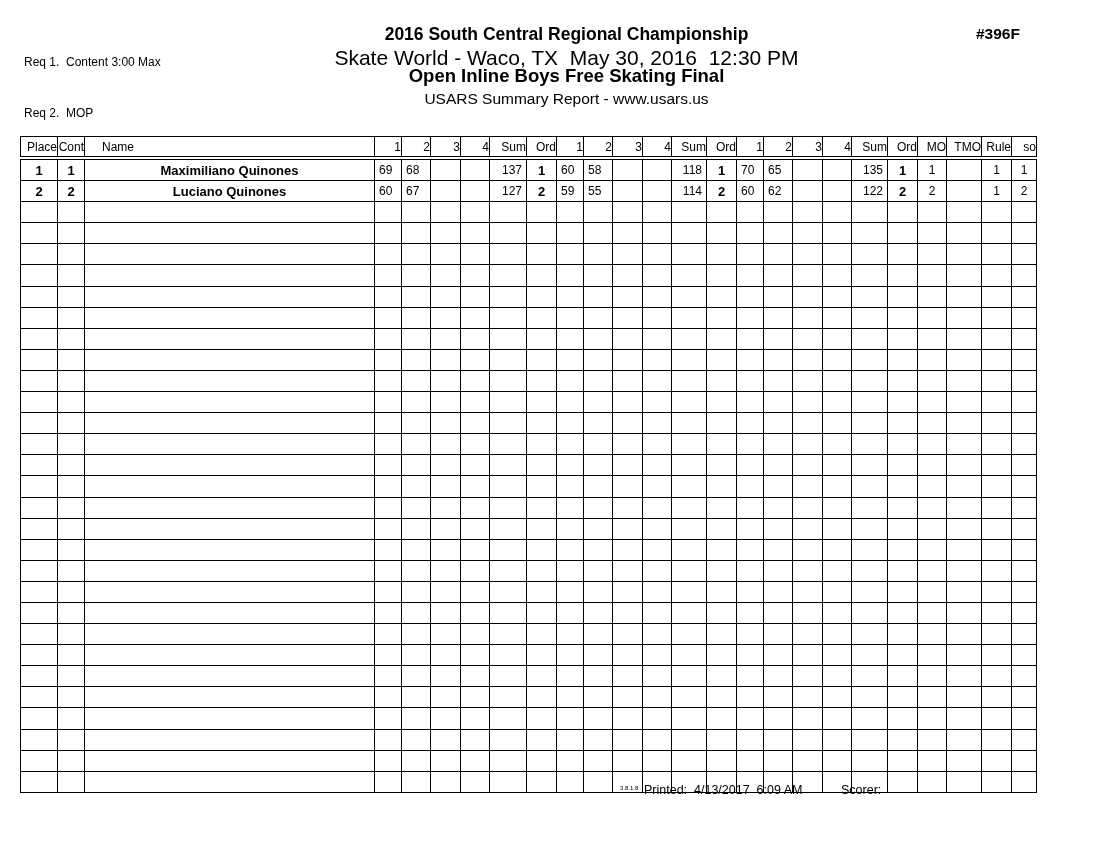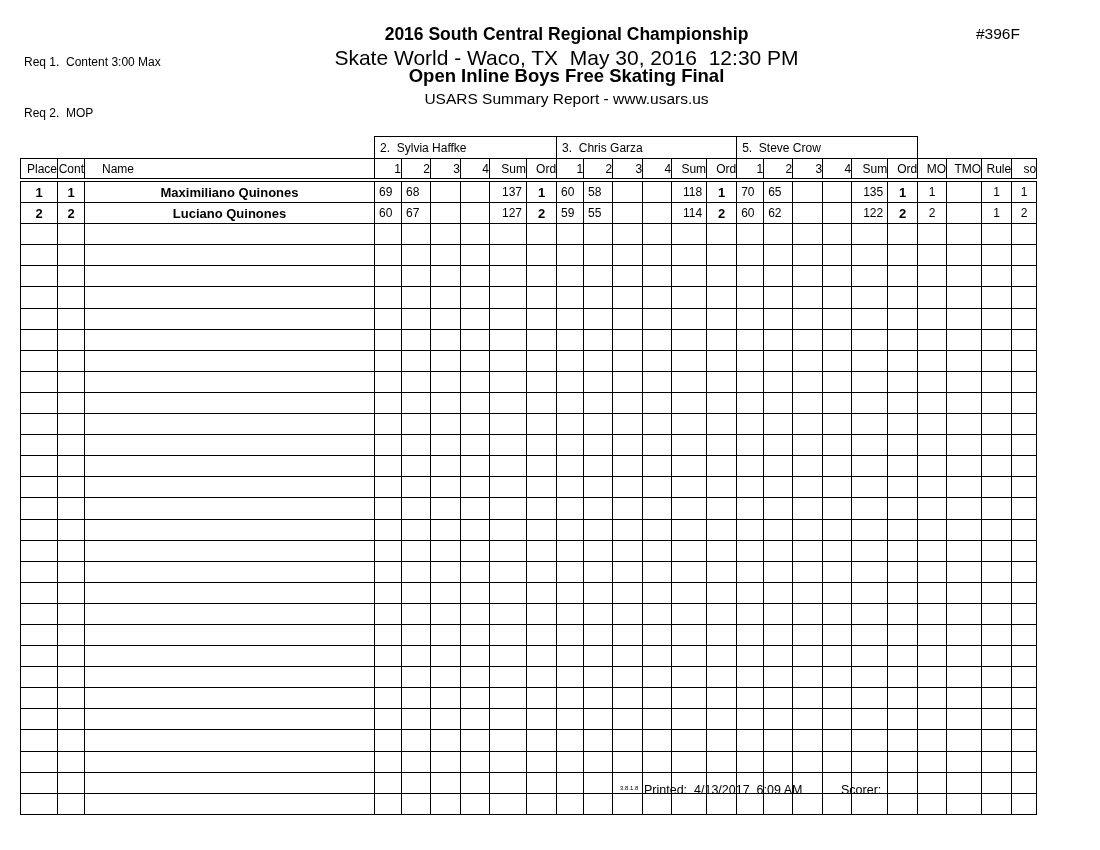--- a/index.html
+++ b/index.html
@@ -12,21 +12,21 @@
   .abs { position:absolute; }
   .pre { white-space:pre; }
 
   
   .req-block { left:24px; top:20px; font-size:12px; line-height:17px; }
   .title-line { left:0; right:0; text-align:center;padding-left:33px; }
   .t1 { top:24px; font-size:17.5px; font-weight:bold; }
   .t2 { top:46px; font-size:21px; }
   .t3 { top:65px; font-size:18.5px; font-weight:bold; }
   .t4 { top:90px; font-size:15.5px; }
-  .event-num { left:976px; top:25px; font-size:15.5px; font-weight:normal; }
+  .event-num { left:976px; top:25px; font-size:15.5px; font-weight:bold; }
 
   
   .score-table {
     position:absolute; left:20px; top:136px; width:1016px;
     border-collapse:collapse; table-layout:fixed;
     font-size:12px;
   }
   .score-table th, .score-table td {
     border:1px solid #000; padding:0; overflow:hidden;
     white-space:pre; font-weight:normal; line-height:normal;
@@ -85,27 +85,20 @@
       <col style="width:30px">
       <col style="width:29px">
       <col style="width:36px">
       <col style="width:30px">
     <col style="width:29px">
       <col style="width:35px">
       <col style="width:30px">
       <col style="width:25px">
   </colgroup>
   <thead>
-    <tr class="judge-row">
-      <td class="nob" colspan="3"></td>
-      <th class="jbox" colspan="6">2.  Sylvia Haffke</th>
-      <th class="jbox" colspan="6">3.  Chris Garza</th>
-      <th class="jbox" colspan="6">5.  Steve Crow</th>
-      <td class="nob" colspan="4"></td>
-    </tr>
     <tr class="head-row">
       <th class="c-place">Place</th>
       <th class="c-cont">Cont</th>
       <th class="c-name">Name</th>
 
       <th class="c-score">1</th>
       <th class="c-score">2</th>
       <th class="c-score">3</th>
       <th class="c-score">4</th>
       <th class="c-sum">Sum</th>

